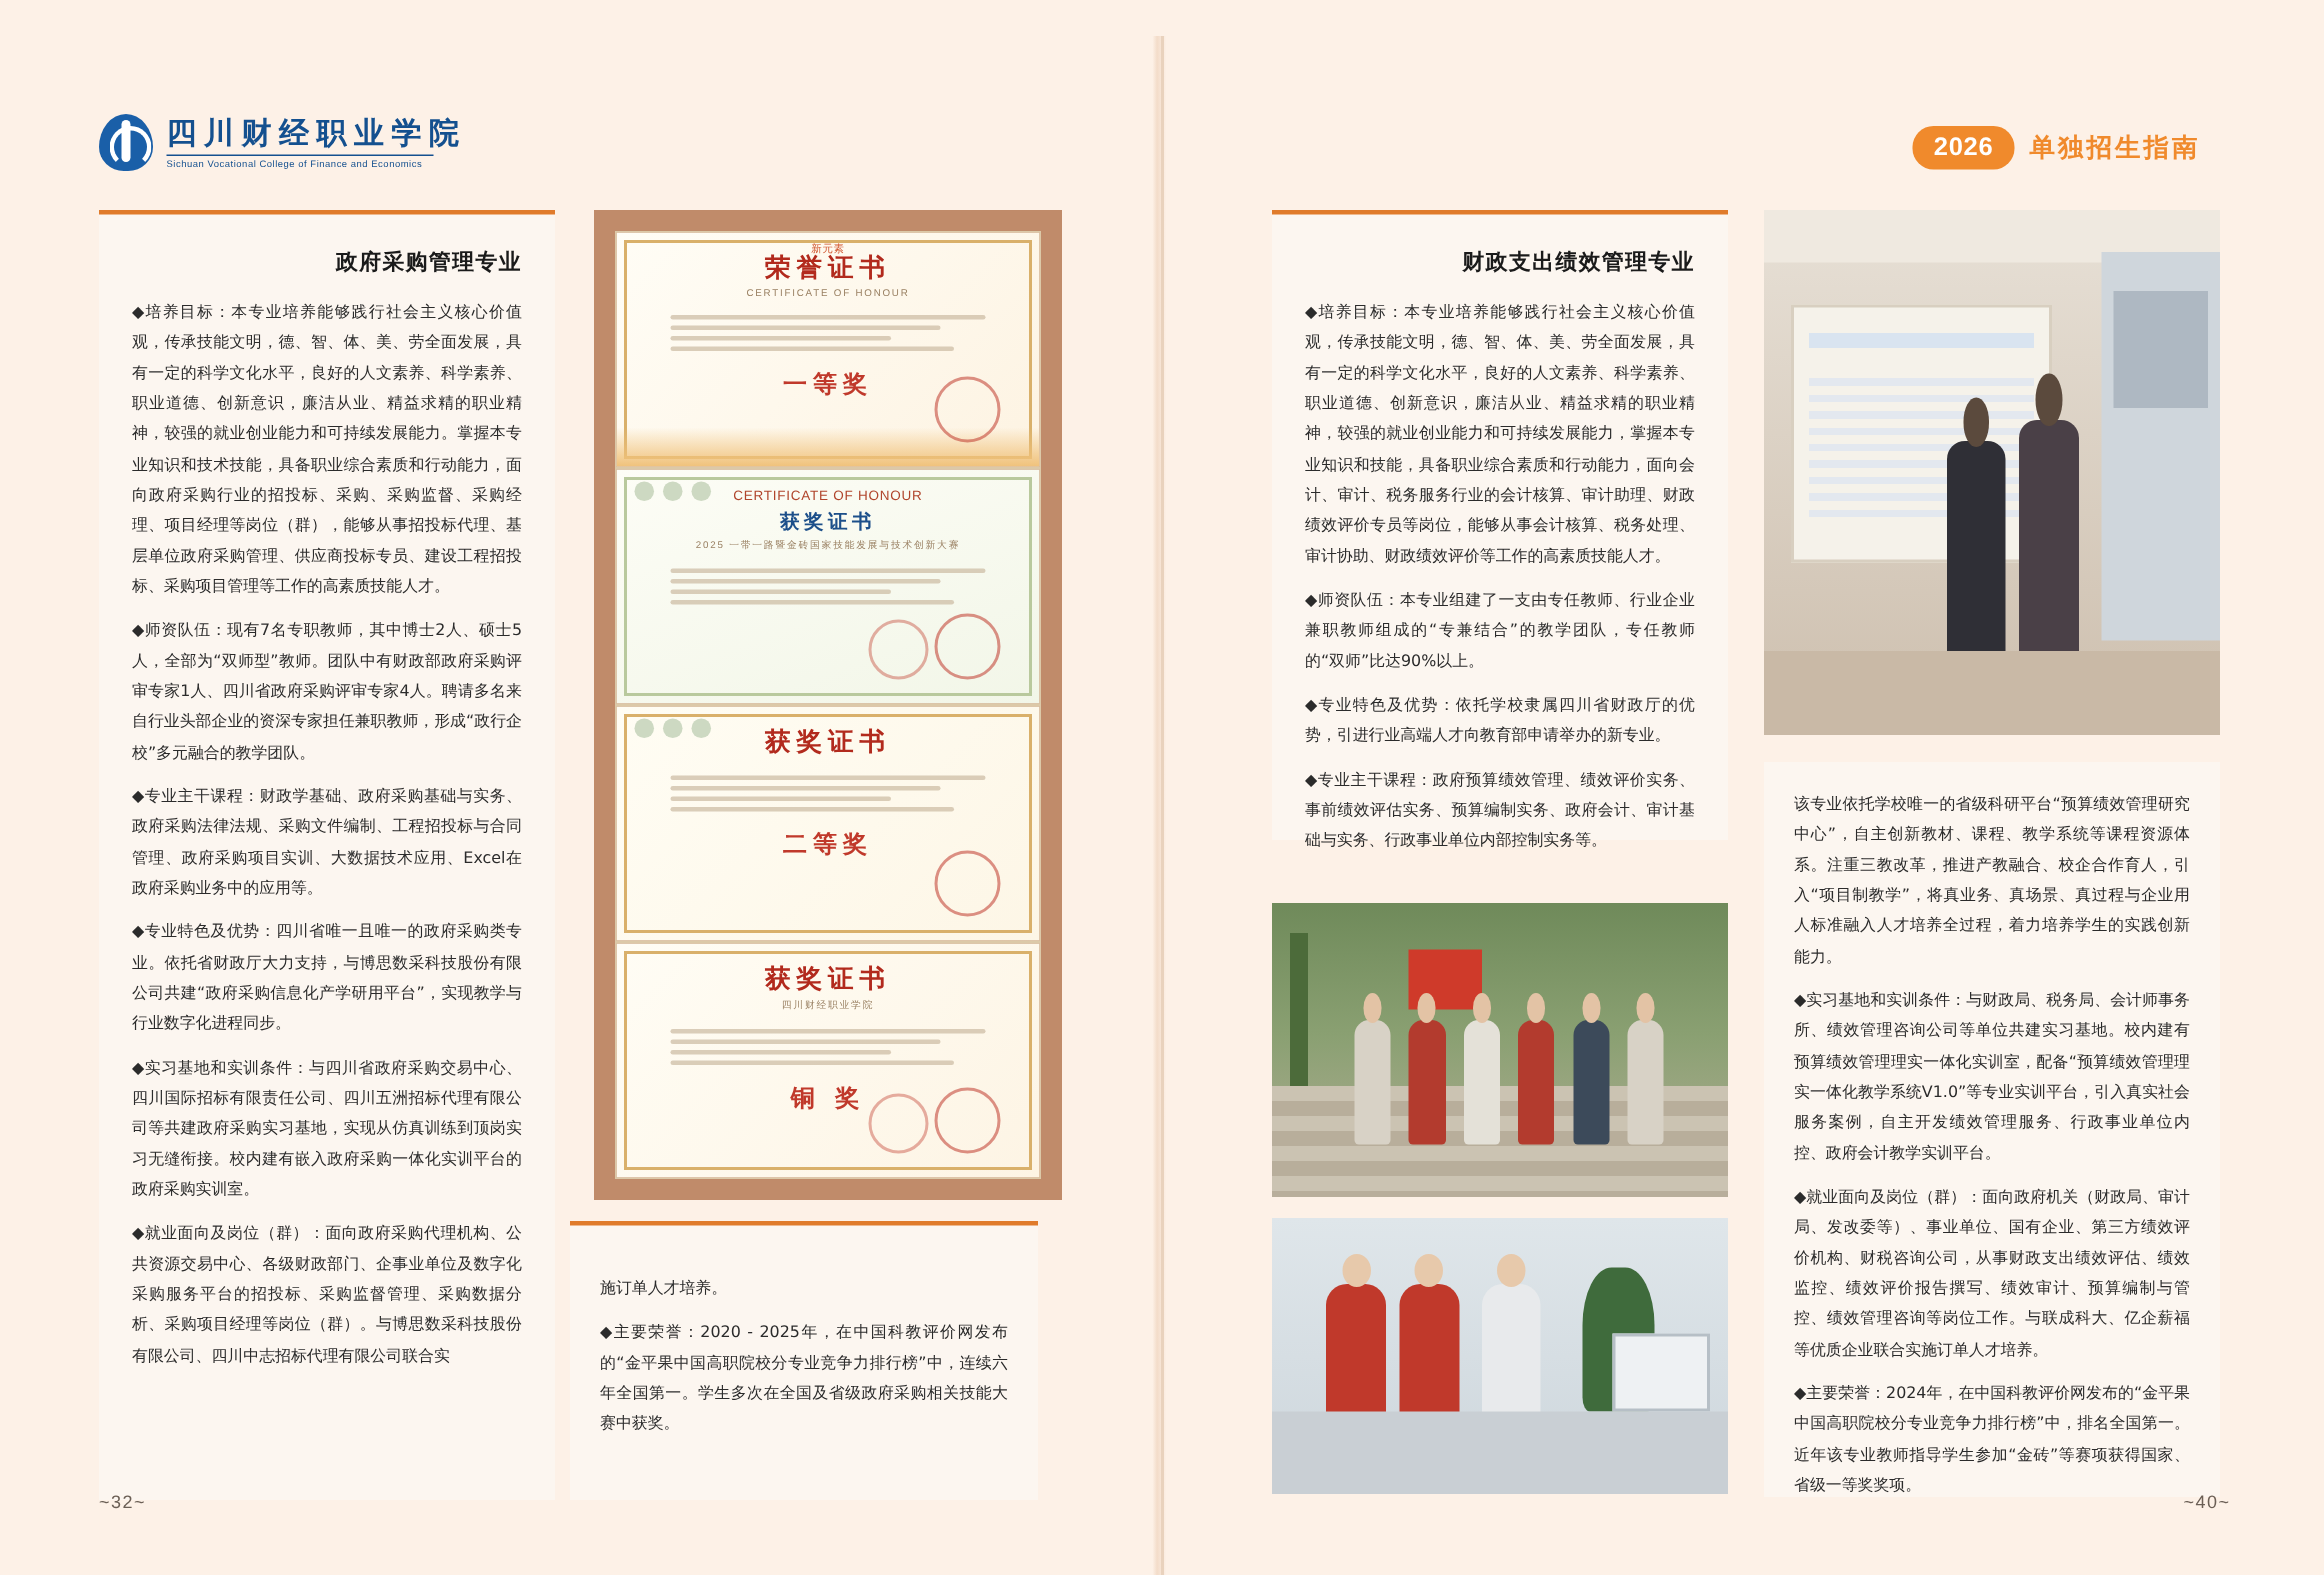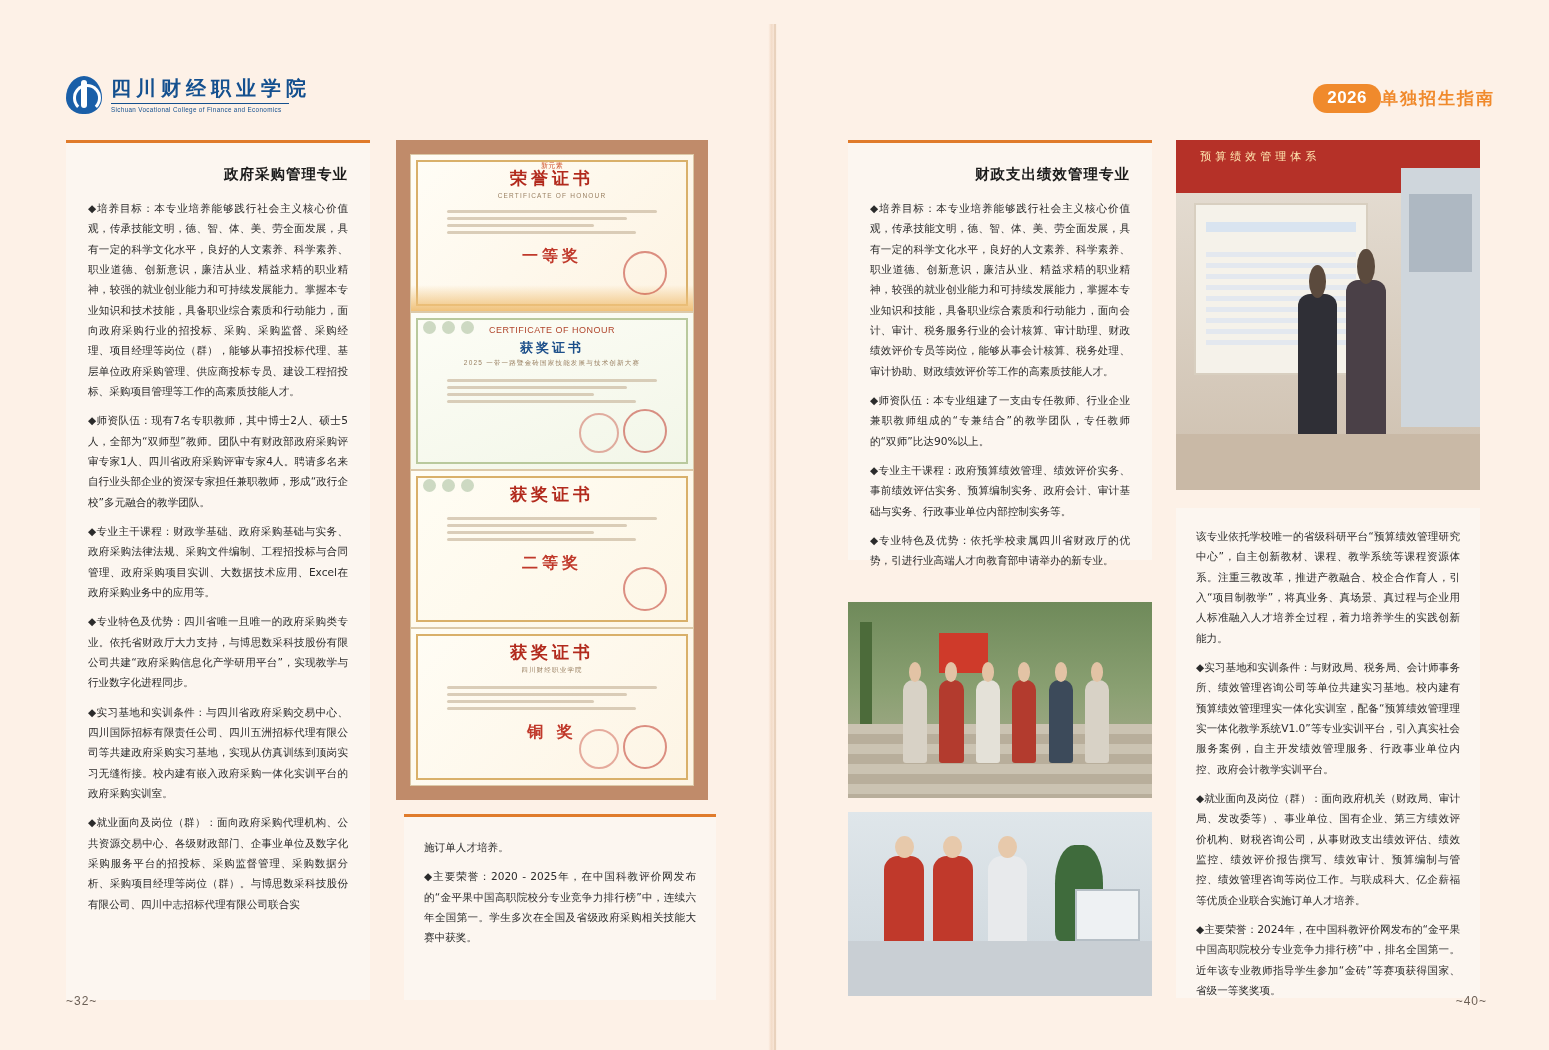--- a/index.html
+++ b/index.html
@@ -39,21 +39,21 @@
   .logo-text{line-height:1.1;}
   .logo-cn{
     font-size:20px;font-weight:bold;color:#14508f;letter-spacing:5px;
     font-family:"DejaVu Sans","Liberation Sans",sans-serif;
   }
   .logo-en{
     font-size:6.3px;color:#14508f;letter-spacing:.35px;margin-top:4px;
     border-top:1px solid #14508f;padding-top:3px;width:178px;
   }
   .header-tag{
-    position:absolute;right:54px;top:60px;display:flex;align-items:center;
+    position:absolute;right:82px;top:60px;display:flex;align-items:center;gap:10px;
   }
   .tag-year{
     background:#f08a2c;color:#fff;font-size:17px;font-weight:bold;
     padding:4px 14px 5px;border-radius:14px;letter-spacing:.5px;
   }
   .tag-name{
     color:#f08a2c;font-size:17px;font-weight:bold;letter-spacing:2px;
     font-family:"DejaVu Sans","Liberation Sans",sans-serif;
   }
   
@@ -129,23 +129,23 @@
     background:linear-gradient(to top,#f0c27b,rgba(240,194,123,0));
   }
   .cert-logo{
     position:absolute;left:50%;top:6px;transform:translateX(-50%);
     font-size:7px;color:#d0532c;z-index:4;letter-spacing:.4px;
   }
   .cert-badges{position:absolute;top:8px;left:12px;display:flex;gap:6px;z-index:4;}
   .cert-badges span{width:13px;height:13px;border-radius:50%;background:#cdd9c2;display:block;}
   
   .notebox{
-    position:absolute;left:404px;top:790px;width:312px;height:186px;
+    position:absolute;left:380px;top:790px;width:312px;height:186px;
     background:#fcf6f0;border-top:3px solid #e07b2b;
-    padding:20px 20px;box-sizing:border-box;
+    padding:32px 20px;box-sizing:border-box;
   }
   
   .photo{
     position:absolute;background:#b9b0a6;overflow:hidden;
   }
   #photo-corridor{left:1176px;top:116px;width:304px;height:350px;}
   #photo-group{left:848px;top:578px;width:304px;height:196px;}
   #photo-desk{left:848px;top:788px;width:304px;height:184px;}
   .rightbox{
     position:absolute;left:1176px;top:484px;width:304px;height:490px;
@@ -297,30 +297,27 @@
 
   <div class="notebox">
     <p class="para">施订单人才培养。</p>
     <p class="para">◆主要荣誉：2020 - 2025年，在中国科教评价网发布的“金平果中国高职院校分专业竞争力排行榜”中，连续六年全国第一。学生多次在全国及省级政府采购相关技能大赛中获奖。</p>
   </div>
 
   <div class="textcol" id="right-text">
     <h2 class="col-title">财政支出绩效管理专业</h2>
     <p class="para">◆培养目标：本专业培养能够践行社会主义核心价值观，传承技能文明，德、智、体、美、劳全面发展，具有一定的科学文化水平，良好的人文素养、科学素养、职业道德、创新意识，廉洁从业、精益求精的职业精神，较强的就业创业能力和可持续发展能力，掌握本专业知识和技能，具备职业综合素质和行动能力，面向会计、审计、税务服务行业的会计核算、审计助理、财政绩效评价专员等岗位，能够从事会计核算、税务处理、审计协助、财政绩效评价等工作的高素质技能人才。</p>
     <p class="para">◆师资队伍：本专业组建了一支由专任教师、行业企业兼职教师组成的“专兼结合”的教学团队，专任教师的“双师”比达90%以上。</p>
+    <p class="para">◆专业特色及优势：依托学校隶属四川省财政厅的优势，引进行业高端人才向教育部申请举办的新专业。</p>
     <p class="para">◆专业主干课程：政府预算绩效管理、绩效评价实务、事前绩效评估实务、预算编制实务、政府会计、审计基础与实务、行政事业单位内部控制实务等。</p>
-    <p class="para">◆专业特色及优势：依托学校隶属四川省财政厅的优势，引进行业高端人才向教育部申请举办的新专业。</p>
   </div>
 
   <div class="photo" id="photo-corridor">
     <div class="corr-wall">
       <div class="corr-ceiling"></div>
-      <div class="corr-banner">
-        <span>预算绩效管理体系</span>
-      </div>
       <div class="corr-board"></div>
       <div class="corr-right"></div>
       <div class="corr-person p1"></div>
       <div class="corr-person p2"></div>
       <div class="corr-floor"></div>
     </div>
   </div>
 
   <div class="rightbox">
     <p class="para">该专业依托学校唯一的省级科研平台“预算绩效管理研究中心”，自主创新教材、课程、教学系统等课程资源体系。注重三教改革，推进产教融合、校企合作育人，引入“项目制教学”，将真业务、真场景、真过程与企业用人标准融入人才培养全过程，着力培养学生的实践创新能力。</p>

